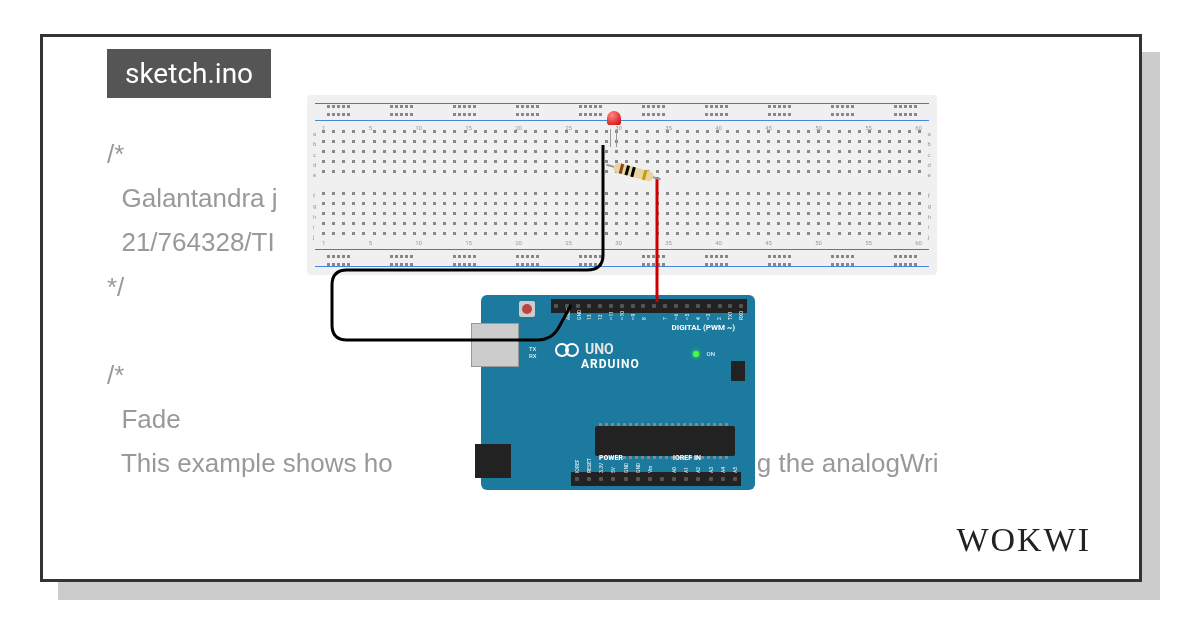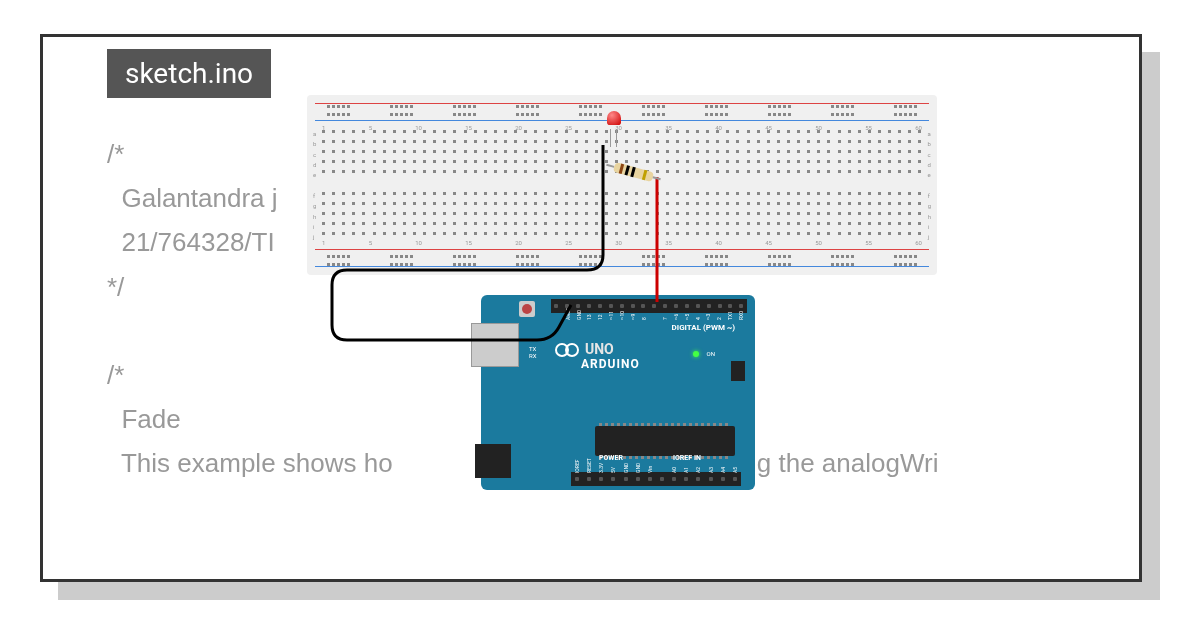--- a/index.html
+++ b/index.html
@@ -1538,14 +1538,15 @@
             <span>A0</span>
             <span>A1</span>
             <span>A2</span>
             <span>A3</span>
             <span>A4</span>
             <span>A5</span>
           </div>
       </div>
     </div>
 
+    <div class="wokwi-logo">WOKWI</div>
   </div>
 </div>
 
 </body></html>

